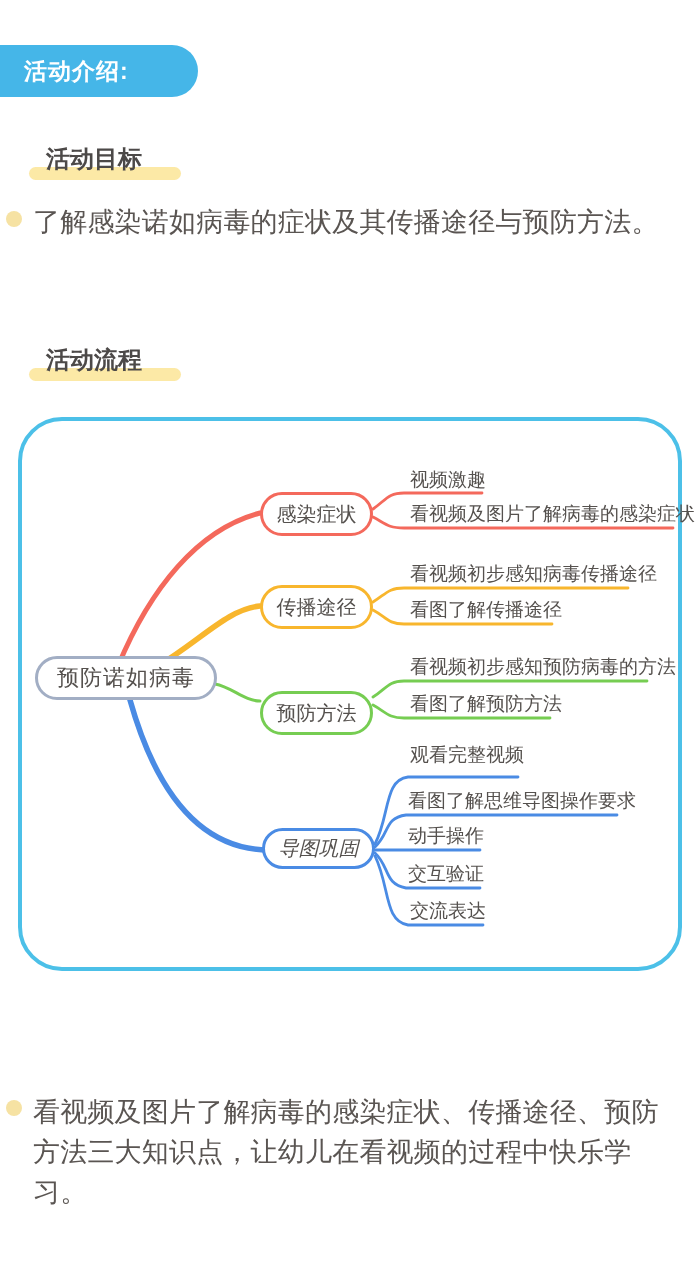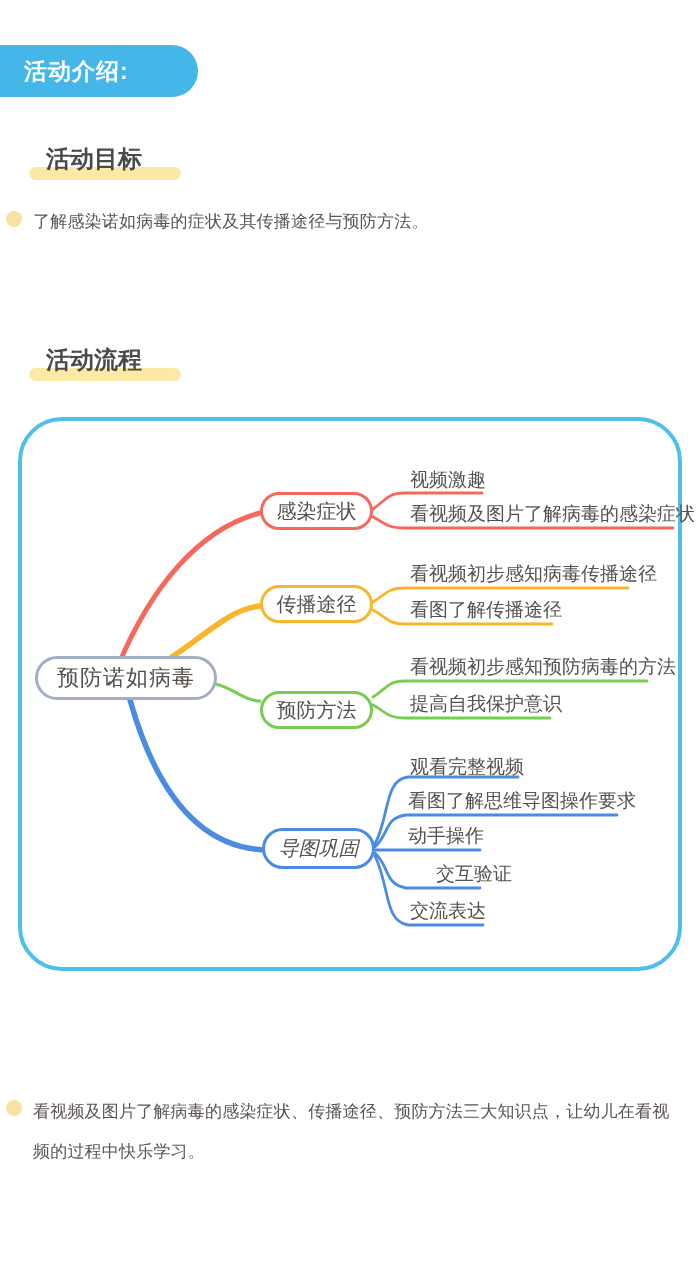--- a/index.html
+++ b/index.html
@@ -26,21 +26,21 @@
   .heading .txt{ position:relative; }
   #heading-goals{ top:141px; }
   #heading-flow{ top:342px; }
   #heading-highlights{ top:1033px; }
   
   .bullets{ position:absolute; left:0; width:700px; list-style:none; margin:0; padding:0; }
   #goals-list{ top:203px; }
   #highlights-list{ top:1092px; }
   .bullets li{
     position:relative; padding-left:33px; width:648px;
-    font-size:17px; color:var(--body-text); letter-spacing:0.2px;
+    font-size:27px; color:var(--body-text); letter-spacing:0.2px;
   }
   #goals-list li{ line-height:38px; }
   #highlights-list li{ line-height:40px; }
   .bullets li .dot{
     position:absolute; left:6px; top:8px; width:16px; height:16px;
     border-radius:50%; background:var(--bullet-dot);
   }
   
   .mindmap{
     position:absolute; left:18px; top:417px; width:664px; height:554px;
@@ -53,21 +53,21 @@
   .stroke-1{ stroke:var(--branch-1); }
   .stroke-2{ stroke:var(--branch-2); }
   .stroke-3{ stroke:var(--branch-3); }
   .node{
     position:absolute; background:#ffffff; border-radius:26px;
     display:flex; align-items:center; justify-content:center;
     color:var(--map-text); box-sizing:border-box; border:3px solid;
   }
   .root-node{ left:13px; top:235px; width:182px; height:44px;
     border-color:var(--root-border); font-size:22px; letter-spacing:1px; }
-  .branch-node{ width:113px; height:38px; font-size:20px; }
+  .branch-node{ width:113px; height:44px; font-size:20px; }
   .bn-0{ left:238px; top:71px;  border-color:var(--branch-0); }
   .bn-1{ left:238px; top:164px; border-color:var(--branch-1); }
   .bn-2{ left:238px; top:270px; border-color:var(--branch-2); }
   .bn-3{ left:240px; top:407px; height:41px; border-color:var(--branch-3);font-style:italic; }
   .leaf{
     position:absolute; font-size:19px; color:var(--map-text);
     white-space:nowrap; line-height:24px;
   }
 </style>
 </head>
@@ -134,25 +134,25 @@
     </div>
     <div class="node branch-node bn-3">
       <span>导图巩固</span>
     </div>
 
     <div class="leaf" style="left:388px; top:47px;">视频激趣</div>
     <div class="leaf" style="left:388px; top:81px;">看视频及图片了解病毒的感染症状</div>
     <div class="leaf" style="left:388px; top:141px;">看视频初步感知病毒传播途径</div>
     <div class="leaf" style="left:388px; top:177px;">看图了解传播途径</div>
     <div class="leaf" style="left:388px; top:234px;">看视频初步感知预防病毒的方法</div>
-    <div class="leaf" style="left:388px; top:271px;">提高自我保护意识</div>
-    <div class="leaf" style="left:388px; top:334px;">观看完整视频</div>
+    <div class="leaf" style="left:388px; top:271px;">看图了解预防方法</div>
+    <div class="leaf" style="left:388px; top:322px;">观看完整视频</div>
     <div class="leaf" style="left:386px; top:368px;">看图了解思维导图操作要求</div>
     <div class="leaf" style="left:386px; top:403px;">动手操作</div>
-    <div class="leaf" style="left:386px; top:441px;margin-left:28px;">交互验证</div>
+    <div class="leaf" style="left:386px; top:441px;">交互验证</div>
     <div class="leaf" style="left:388px; top:478px;">交流表达</div>
   </div>
 
 
   <ul class="bullets" id="highlights-list">
     <li>
       <span class="dot"></span>
       <span>看视频及图片了解病毒的感染症状、传播途径、预防方法三大知识点，让幼儿在看视频的过程中快乐学习。</span>
     </li>
   </ul>

